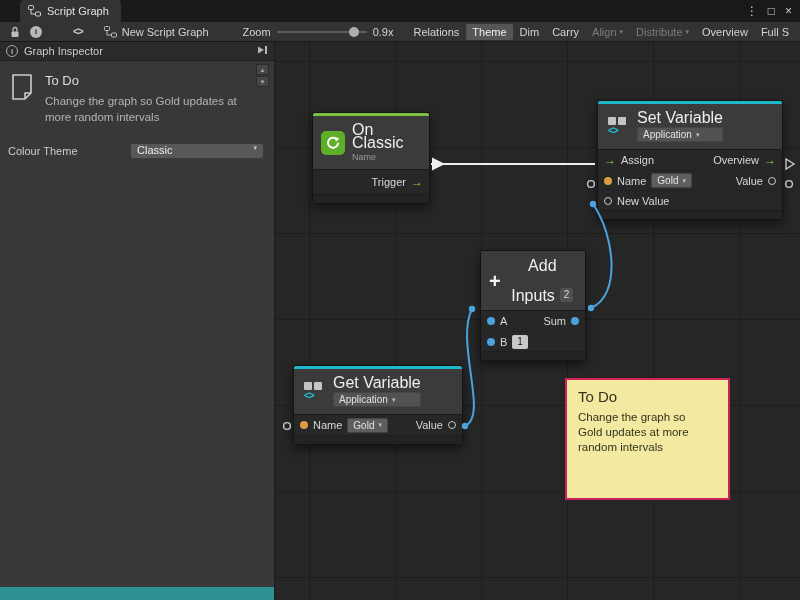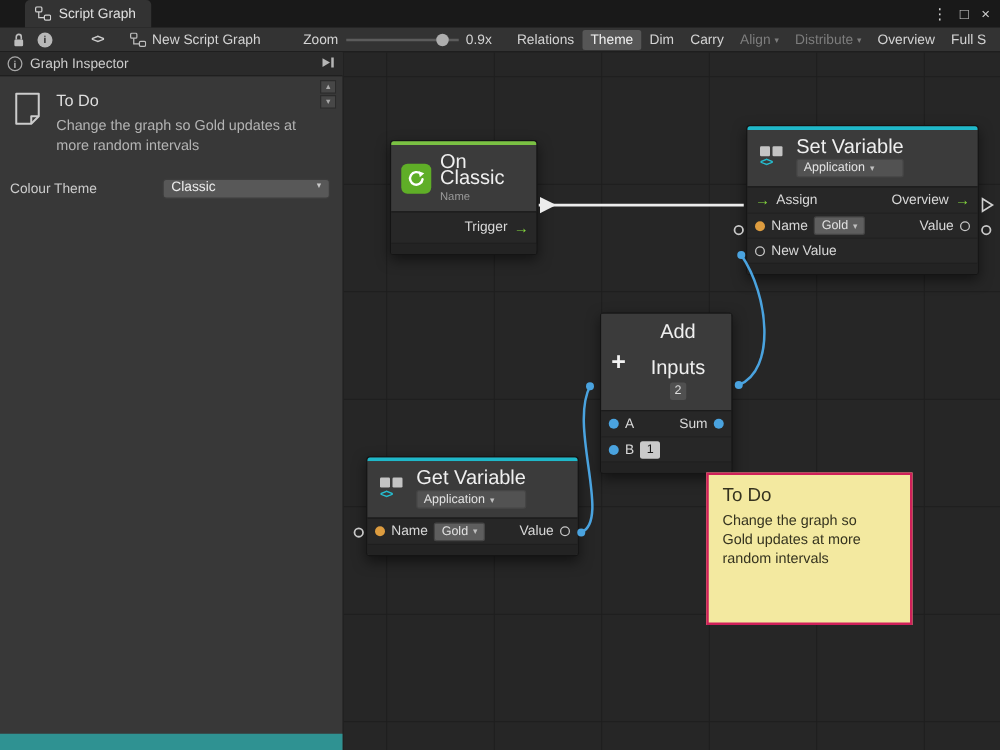--- a/index.html
+++ b/index.html
@@ -85,21 +85,21 @@
   .pill.gold { background:#5e5e5e; }
 
   .farrow { color:#84d93e; font-weight:bold; font-size:12px; line-height:1; flex:none; }
   .dot { width:8px; height:8px; border-radius:50%; flex:none; }
   .dot.orange { background:#dd9c3f; }
   .dot.blue { background:#4aa3df; }
   .ring { width:8px; height:8px; border-radius:50%; border:1.5px solid #c8c8c8; background:transparent; flex:none; }
 
   .plus { font-size:20px; color:#f2f2f2; font-weight:bold; line-height:18px; flex:none; }
   .add-col { display:flex; flex-direction:column; align-items:center; gap:16px; flex:1; }
-  .add-line2 { display:flex; align-items:center; gap:5px;flex-direction:column; }
+  .add-line2 { display:flex; align-items:center; gap:5px; }
   .badge { background:#505050; border-radius:2px; padding:0 4px; font-size:10px; color:#dddddd; height:14px; line-height:14px; }
   .vbox { background:#c9c9c9; color:#161616; border-radius:2px; padding:0 5px; font-size:10px; height:14px; line-height:14px; }
 
   #node-on-update   { left:37px;  top:70px;  width:118px; }
   #node-on-update .nrow { height:24px; }
   #node-set-variable{ left:322px; top:58px;  width:186px; }
   #node-add         { left:205px; top:208px; width:106px; }
   #node-add .nhead  { padding:8px; }
   #node-get-variable{ left:18px;  top:323px; width:170px; }
 

